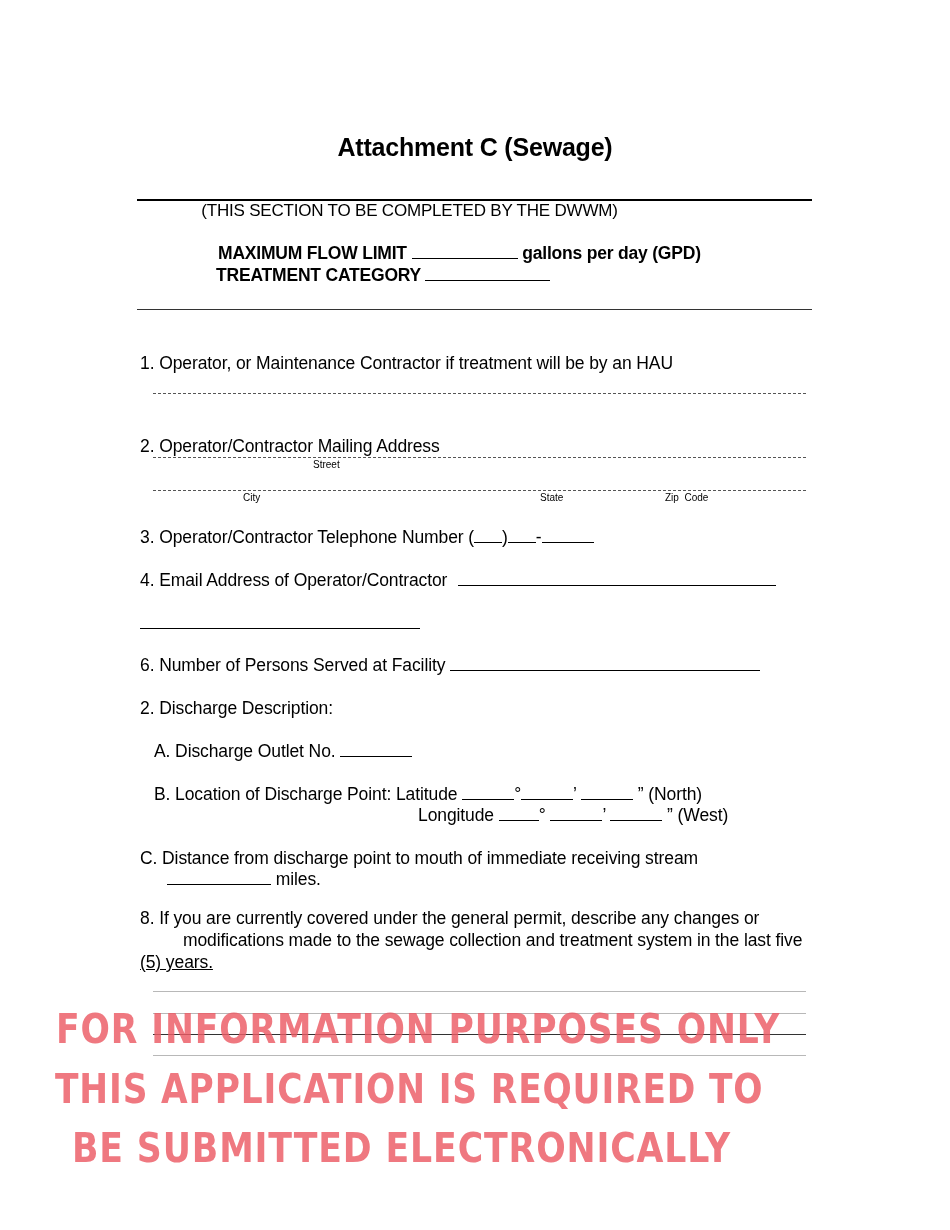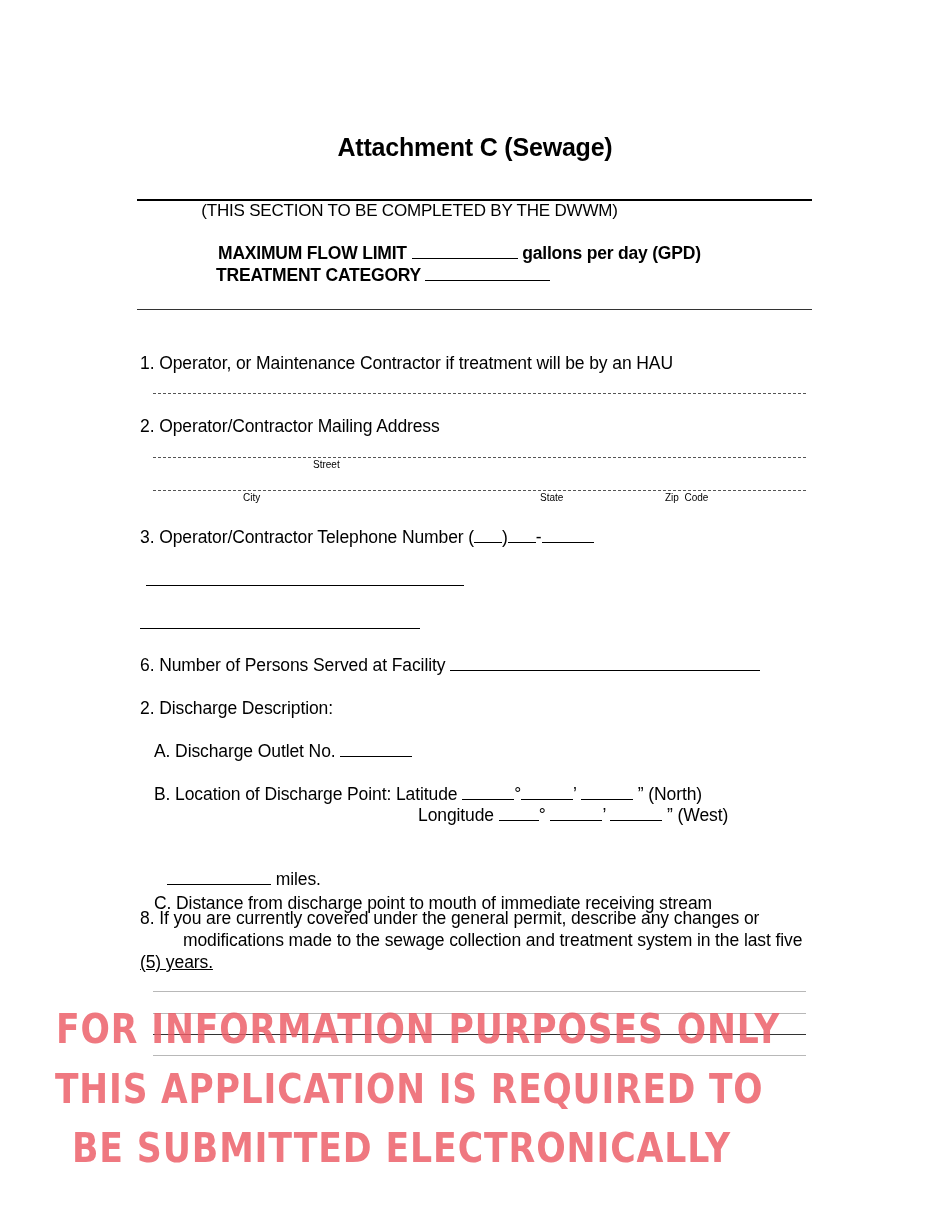--- a/index.html
+++ b/index.html
@@ -97,34 +97,35 @@
 </div>
 <div class="abs bold-line" style="left:216px; top:265px;">
   <span>TREATMENT CATEGORY</span>
   <span class="ul" style="width:125px;"></span>
 </div>
 <div class="rule thin"></div>
 
 <div class="abs q" style="left:140px; top:353px;">1. Operator, or Maintenance Contractor if treatment will be by an HAU</div>
 <div class="hline" style="top:393px;"></div>
 
-<div class="abs q" style="left:140px; top:416px;">2. Operator/Contractor Mailing Address</div>
+<div class="abs q" style="left:140px; top:436px;">2. Operator/Contractor Mailing Address</div>
 <div class="hline" style="top:457px;"></div>
 <div class="abs tiny" style="left:313px; top:459px;">Street</div>
 <div class="hline" style="top:490px;"></div>
 <div class="abs tiny" style="left:243px; top:492px;">City</div>
 <div class="abs tiny" style="left:540px; top:492px;">State</div>
 <div class="abs tiny" style="left:665px; top:492px; white-space:pre;">Zip  Code</div>
 
 <div class="abs q" style="left:140px; top:527px;">
   <span>3. Operator/Contractor Telephone Number</span>
   <span>(</span><span class="ul" style="width:28px;"></span><span>)</span><span class="ul" style="width:28px;"></span><span>-</span><span class="ul" style="width:52px;"></span>
 </div>
 
 <div class="abs q" style="left:140px; top:570px;">
+  <span>4. Email Address of Operator/Contractor</span>
   <span class="ul" style="width:318px; margin-left:6px;"></span>
 </div>
 
 <div class="abs q" style="left:140px; top:613px;">
   <span class="ul" style="width:280px;"></span>
 </div>
 
 <div class="abs q" style="left:140px; top:655px;">
   <span>6. Number of Persons Served at Facility</span>
   <span class="ul" style="width:310px;"></span>
@@ -144,21 +145,21 @@
   <span>” (North)</span>
 </div>
 <div class="abs q" style="left:418px; top:805px;">
   <span>Longitude</span>
   <span class="ul" style="width:40px;"></span><span>°</span>
   <span class="ul" style="width:52px;"></span><span>’</span>
   <span class="ul" style="width:52px;"></span>
   <span>” (West)</span>
 </div>
 
-<div class="abs q" style="left:154px; top:848px;margin-top:45px;">C. Distance from discharge point to mouth of immediate receiving stream</div>
+<div class="abs q" style="left:140px; top:848px;">C. Distance from discharge point to mouth of immediate receiving stream</div>
 <div class="abs q" style="left:167px; top:869px;">
   <span class="ul" style="width:104px;"></span>
   <span>miles.</span>
 </div>
 
 <div class="abs q" style="left:140px; top:908px;">8. If you are currently covered under the general permit, describe any changes or</div>
 <div class="abs q" style="left:140px; top:930px;margin-left:43px;">modifications made to the sewage collection and treatment system in the last five</div>
 <div class="abs q" style="left:140px; top:952px;text-decoration:underline;">(5) years.</div>
 
 <div class="gline" style="top:991px;"></div>

